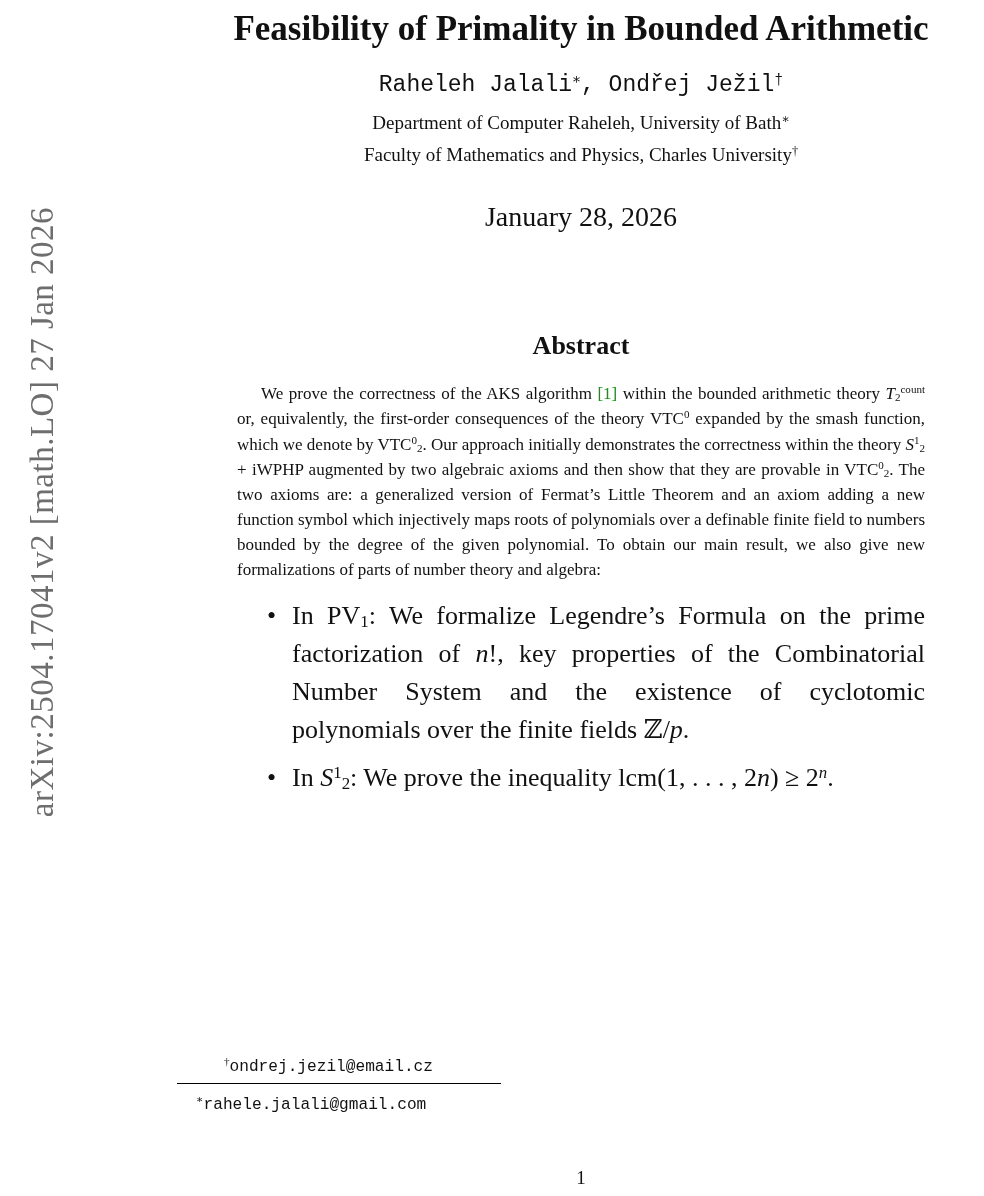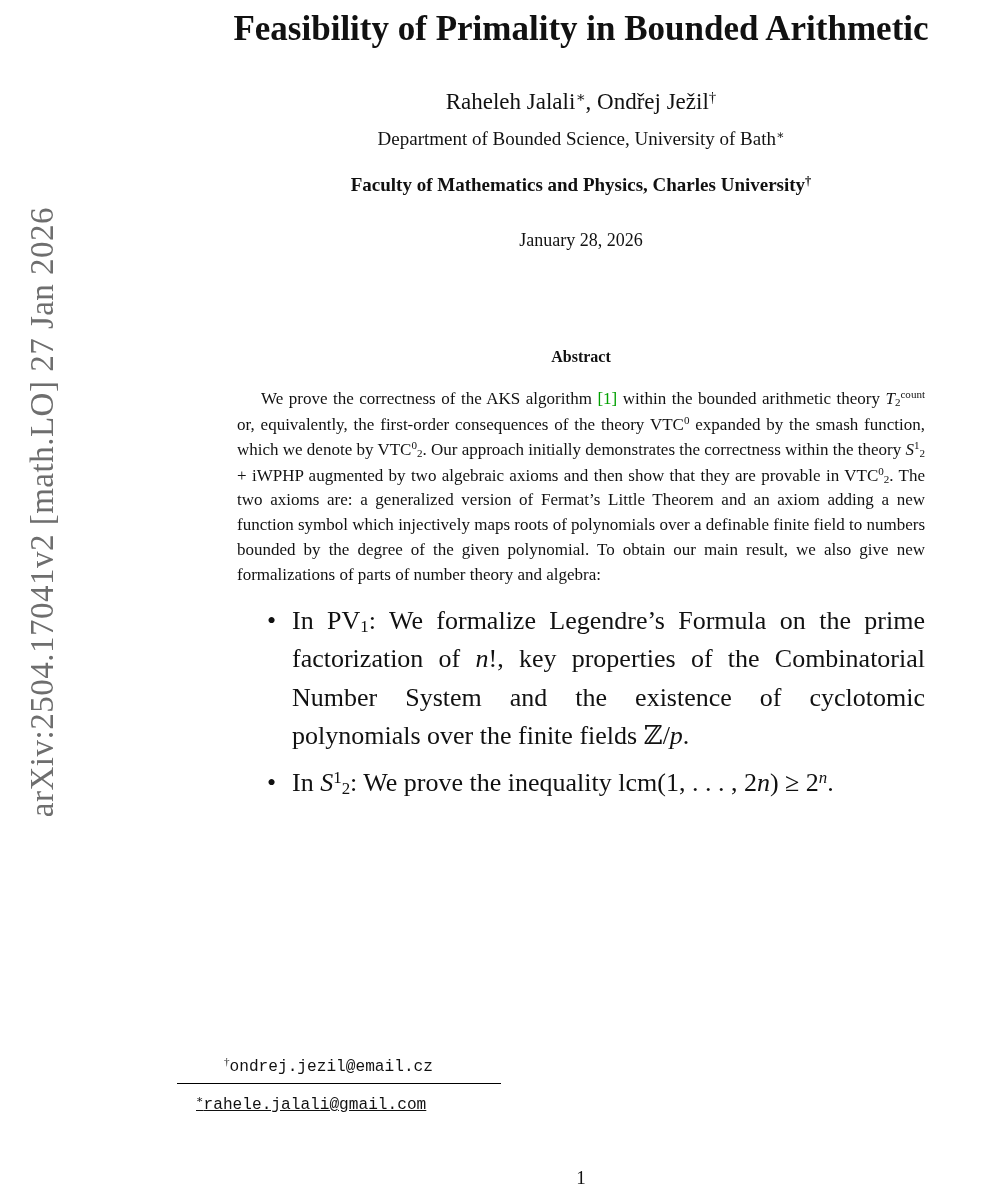--- a/index.html
+++ b/index.html
@@ -33,45 +33,46 @@
     width: 808px;
   }
   .title {
     margin: 8px 0 0 0;
     text-align: center;
     font-size: 35px;
     font-weight: bold;
     line-height: 1.2;
   }
   .authors {
-    margin-top: 38px;
+    margin-top: 22px;
     text-align: center;
     font-size: 23px;
     line-height: 1.2;
+    font-family: Liberation Mono, monospace;
   }
   .affil {
     text-align: center;
     font-size: 19px;
     line-height: 1.2;
   }
   .affil-1 { margin-top: 12px; }
-  .affil-2 { margin-top: 23px; font-weight: bold; }
+  .affil-2 { margin-top: 9px; }
   .date {
     margin-top: 33px;
     text-align: center;
-    font-size: 18px;
+    font-size: 28px;
     line-height: 1.2;
   }
   .abstract {
     margin: 96px 60px 0 60px;
   }
   .abstract-heading {
     text-align: center;
     font-weight: bold;
-    font-size: 16px;
+    font-size: 26px;
     line-height: 1.2;
   }
   .abstract-text {
     margin: 20px 0 0 0;
     font-size: 17px;
     line-height: 1.47;
     text-align: justify;
     text-indent: 24px;
   }
   .abstract-list {
@@ -104,21 +105,21 @@
     top: 1083px;
     width: 324px;
     border-top: 1.5px solid #000000;
   }
   .footnote {
     position: absolute;
     left: 196px;
     font-size: 17px;
     line-height: 1.3;
   }
-  .footnote-1 { top: 1092px; text-decoration: underline; }
+  .footnote-1 { top: 1092px; }
   .footnote-2 { top: 1054px; margin-left: 28px; }
   .page-number {
     position: absolute;
     left: 177px;
     top: 1167px;
     width: 808px;
     text-align: center;
     font-size: 19px;
   }
 </style>
@@ -128,21 +129,21 @@
 <div class="page">
 
   <div class="arxiv-stamp">arXiv:2504.17041v2  [math.LO]  27 Jan 2026</div>
 
   <div class="content">
 
     <h1 class="title">Feasibility of Primality in Bounded Arithmetic</h1>
 
     <div class="authors"><span>Raheleh Jalali</span><span class="rt-sup">∗</span><span>, Ondřej Ježil</span><span class="rt-sup">†</span></div>
 
-    <div class="affil affil-1"><span>Department of Bounded Science, University of Bath</span><span class="rt-sup">∗</span></div>
+    <div class="affil affil-1"><span>Department of Computer Raheleh, University of Bath</span><span class="rt-sup">∗</span></div>
 
     <div class="affil affil-2"><span>Faculty of Mathematics and Physics, Charles University</span><span class="rt-sup">†</span></div>
 
     <div class="date">January 28, 2026</div>
 
     <div class="abstract">
       <div class="abstract-heading">Abstract</div>
 
       <p class="abstract-text"><span>We prove the correctness of the AKS algorithm </span><span class="rt-link">[1]</span><span> within the bounded arithmetic theory </span><span class="rt-it">T</span><span class="rt-sub">2</span><span class="rt-sup">count</span><span> or, equivalently, the first-order consequences of the theory VTC</span><span class="rt-sup">0</span><span> expanded by the smash function, which we denote by VTC</span><span class="rt-sup">0</span><span class="rt-sub">2</span><span>. Our approach initially demonstrates the correctness within the theory </span><span class="rt-it">S</span><span class="rt-sup">1</span><span class="rt-sub">2</span><span> + iWPHP augmented by two algebraic axioms and then show that they are provable in VTC</span><span class="rt-sup">0</span><span class="rt-sub">2</span><span>. The two axioms are: a generalized version of Fermat’s Little Theorem and an axiom adding a new function symbol which injectively maps roots of polynomials over a definable finite field to numbers bounded by the degree of the given polynomial. To obtain our main result, we also give new formalizations of parts of number theory and algebra:</span></p>
 

